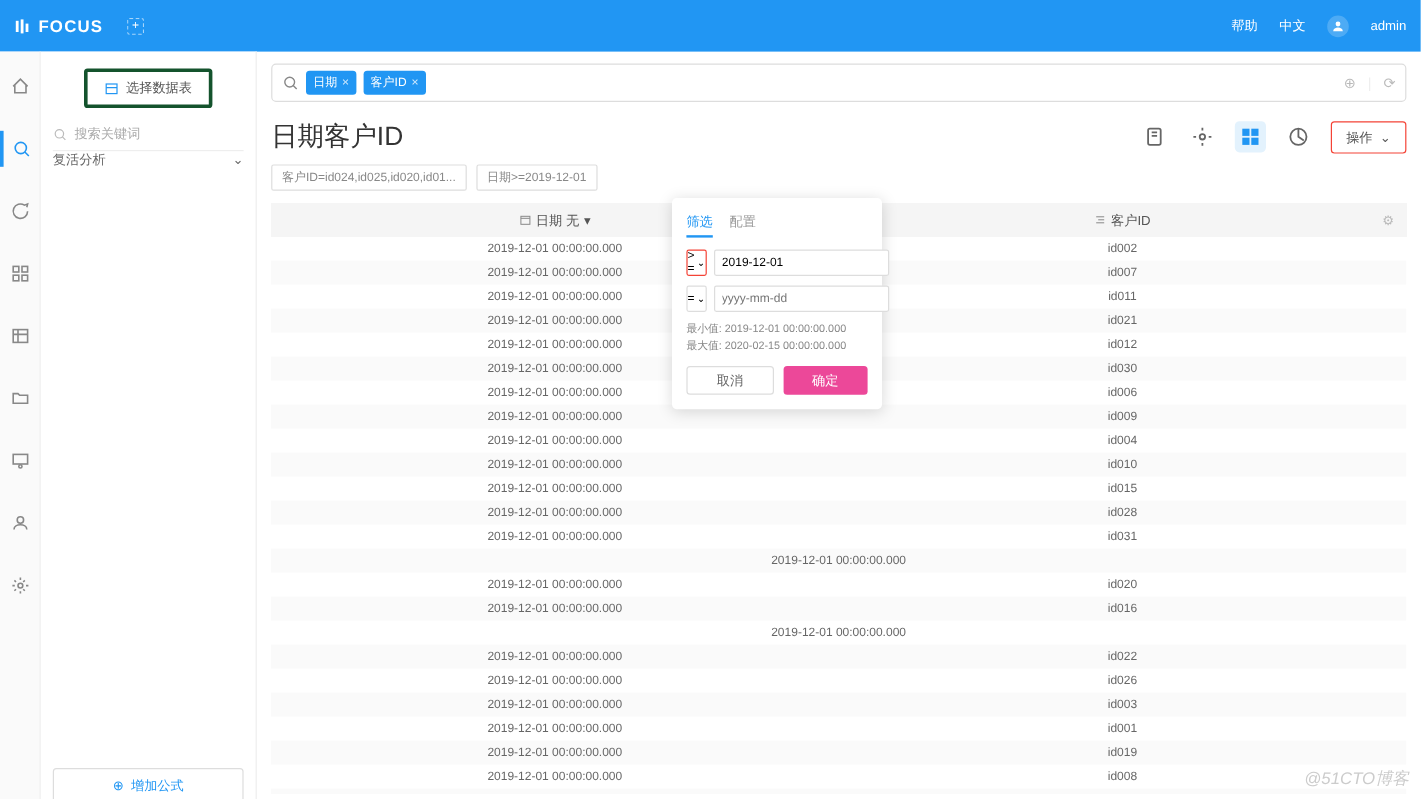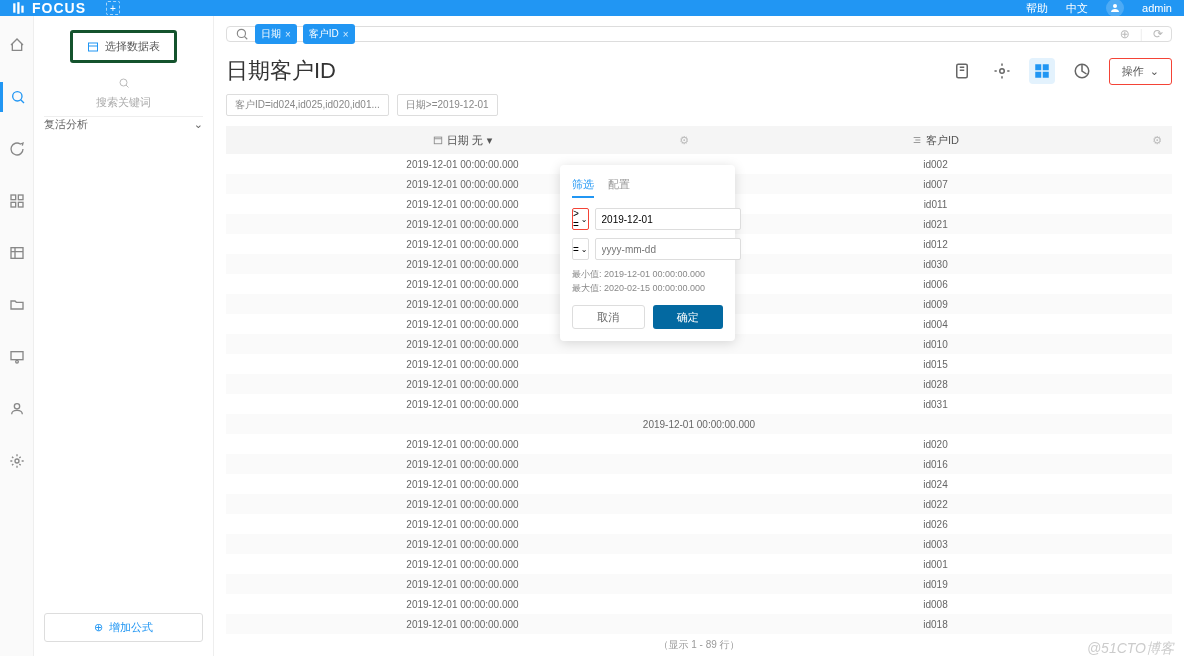--- a/index.html
+++ b/index.html
@@ -1,33 +1,33 @@
 <!DOCTYPE html>
 <html><head>
 <meta charset="utf-8">
 <style>
 * { margin: 0; padding: 0; box-sizing: border-box; font-family: -apple-system, "Microsoft YaHei", sans-serif; }
 body { background: #fff; width: 1184px; height: 666px; overflow: hidden; position: relative; }
-.header { height: 16px; background: #2196f3; display: flex; align-items: center; padding: 0 12px; color: #fff; }
+.header { height: 43px; background: #2196f3; display: flex; align-items: center; padding: 0 12px; color: #fff; }
 .logo { display: flex; align-items: center; gap: 6px; font-weight: 600; font-size: 14px; letter-spacing: 1px; }
 .logo-icon { width: 14px; height: 14px; }
 .header-plus { margin-left: 20px; width: 14px; height: 14px; border: 1px dashed rgba(255,255,255,0.6); border-radius: 2px; display: flex; align-items: center; justify-content: center; font-size: 10px; }
 .header-right { margin-left: auto; display: flex; align-items: center; gap: 18px; font-size: 11px; text-align: right; }
 .avatar { width: 18px; height: 18px; border-radius: 50%; background: rgba(255,255,255,0.2); display: flex; align-items: center; justify-content: center; }
 .main { display: flex; height: calc(100% - 26px); }
 .navrail { width: 34px; background: #fafafa; border-right: 1px solid #eee; display: flex; flex-direction: column; align-items: center; padding-top: 14px; gap: 22px; }
 .navrail-item { width: 34px; height: 30px; display: flex; align-items: center; justify-content: center; color: #888; cursor: pointer; }
 .navrail-item.active { border-left: 3px solid #2196f3; color: #2196f3; }
 .sidebar { width: 180px; background: #fff; border-right: 1px solid #eee; padding: 14px 10px; display: flex; flex-direction: column; }
 .select-btn { border: 3px solid #14532d; border-radius: 3px; padding: 6px 14px; font-size: 11px; color: #555; display: flex; align-items: center; gap: 6px; justify-content: center; cursor: pointer; margin: 0 auto; }
-.search-field { display: flex; align-items: center; gap: 6px; margin-top: 14px; padding-bottom: 6px; border-bottom: 1px solid #eee; font-size: 11px; color: #aaa; flex-direction: column; }
+.search-field { display: flex; align-items: center; gap: 6px; margin-top: 14px; padding-bottom: 6px; border-bottom: 1px solid #eee; font-size: 11px; color: #aaa; }
 .category { display: flex; align-items: center; justify-content: space-between; font-size: 11px; color: #666; cursor: pointer; }
 .add-formula { margin-top: auto; border: 1px solid #ddd; border-radius: 3px; padding: 6px 14px; font-size: 11px; color: #2196f3; display: flex; align-items: center; gap: 6px; justify-content: center; cursor: pointer; }
 .content { flex: 1; display: flex; flex-direction: column; padding: 10px 12px 0 12px; overflow: hidden; }
-.searchbar { border: 1px solid #ddd; border-radius: 4px; height: 16px; display: flex; align-items: center; padding: 0 8px; gap: 6px; }
+.searchbar { border: 1px solid #ddd; border-radius: 4px; height: 32px; display: flex; align-items: center; padding: 0 8px; gap: 6px; }
 .tag { background: #2196f3; color: #fff; font-size: 10px; padding: 3px 6px; border-radius: 3px; display: flex; align-items: center; gap: 4px; }
 .tag .x { cursor: pointer; opacity: 0.8; }
 .searchbar-right { margin-left: auto; display: flex; gap: 10px; color: #bbb; font-size: 12px; }
 .title-row { display: flex; align-items: center; margin-top: 14px; }
 .page-title { font-size: 22px; font-weight: 500; color: #333; }
 .title-icons { margin-left: auto; display: flex; align-items: center; gap: 14px; }
 .icon-btn { width: 26px; height: 26px; display: flex; align-items: center; justify-content: center; color: #666; cursor: pointer; border-radius: 4px; }
 .icon-btn.active { background: #e3f2fd; color: #2196f3; }
 .ops-btn { border: 1px solid #f44336; color: #555; font-size: 11px; padding: 5px 12px; border-radius: 3px; display: flex; align-items: center; gap: 6px; cursor: pointer; }
 .filters-row { display: flex; gap: 8px; margin-top: 8px; }
@@ -45,21 +45,21 @@
 .tab { color: #999; cursor: pointer; padding-bottom: 4px; }
 .tab.active { color: #2196f3; border-bottom: 2px solid #2196f3; }
 .filter-row { display: flex; gap: 6px; margin-bottom: 8px; }
 .op-select { width: 40px; height: 22px; border: 1px solid #f44336; border-radius: 2px; display: flex; align-items: center; justify-content: center; font-size: 10px; gap: 2px; cursor: pointer; }
 .op-select.plain { border-color: #ddd; }
 .val-input { flex: 1; height: 22px; border: 1px solid #ddd; border-radius: 2px; padding: 0 6px; font-size: 10px; }
 .minmax { font-size: 9px; color: #888; line-height: 1.5; margin-bottom: 10px; }
 .pop-btns { display: flex; gap: 8px; }
 .btn { flex: 1; height: 24px; border-radius: 3px; font-size: 11px; display: flex; align-items: center; justify-content: center; cursor: pointer; }
 .btn-cancel { border: 1px solid #ddd; color: #666; background: #fff; }
-.btn-ok { background: #0369a1; color: #fff; }
+.btn-ok { background: #ec4899; color: #fff; }
 .watermark { position: absolute; bottom: 8px; right: 10px; color: #ccc; font-size: 14px; font-style: italic; }
 </style>
 </head>
 <body>
 
 <div class="header">
   <div class="logo">
     <svg class="logo-icon" viewBox="0 0 24 24" fill="#fff">
         <rect x="2" y="4" width="4" height="16"></rect>
         <rect x="9" y="2" width="4" height="20"></rect>
@@ -303,21 +303,20 @@
           <div class="trow">
             <div class="td">2019-12-01 00:00:00.000</div>
             <div class="td">id020</div>
           </div>
           <div class="trow">
             <div class="td">2019-12-01 00:00:00.000</div>
             <div class="td">id016</div>
           </div>
           <div class="trow">
             <div class="td">2019-12-01 00:00:00.000</div>
-            <div class="td">id024</div>
           </div>
           <div class="trow">
             <div class="td">2019-12-01 00:00:00.000</div>
             <div class="td">id022</div>
           </div>
           <div class="trow">
             <div class="td">2019-12-01 00:00:00.000</div>
             <div class="td">id026</div>
           </div>
           <div class="trow">

